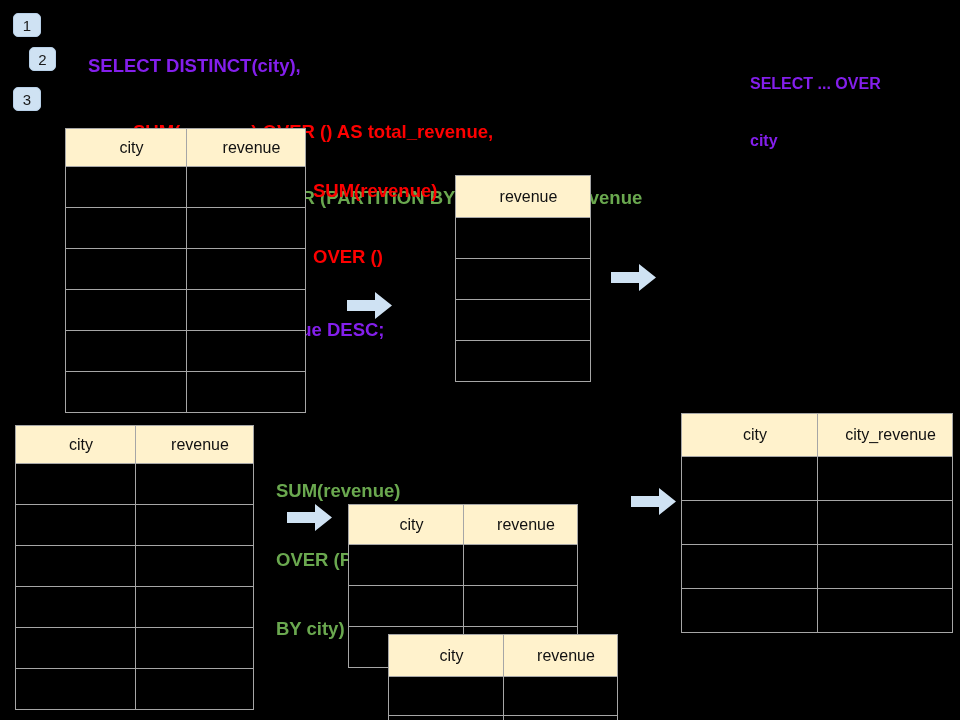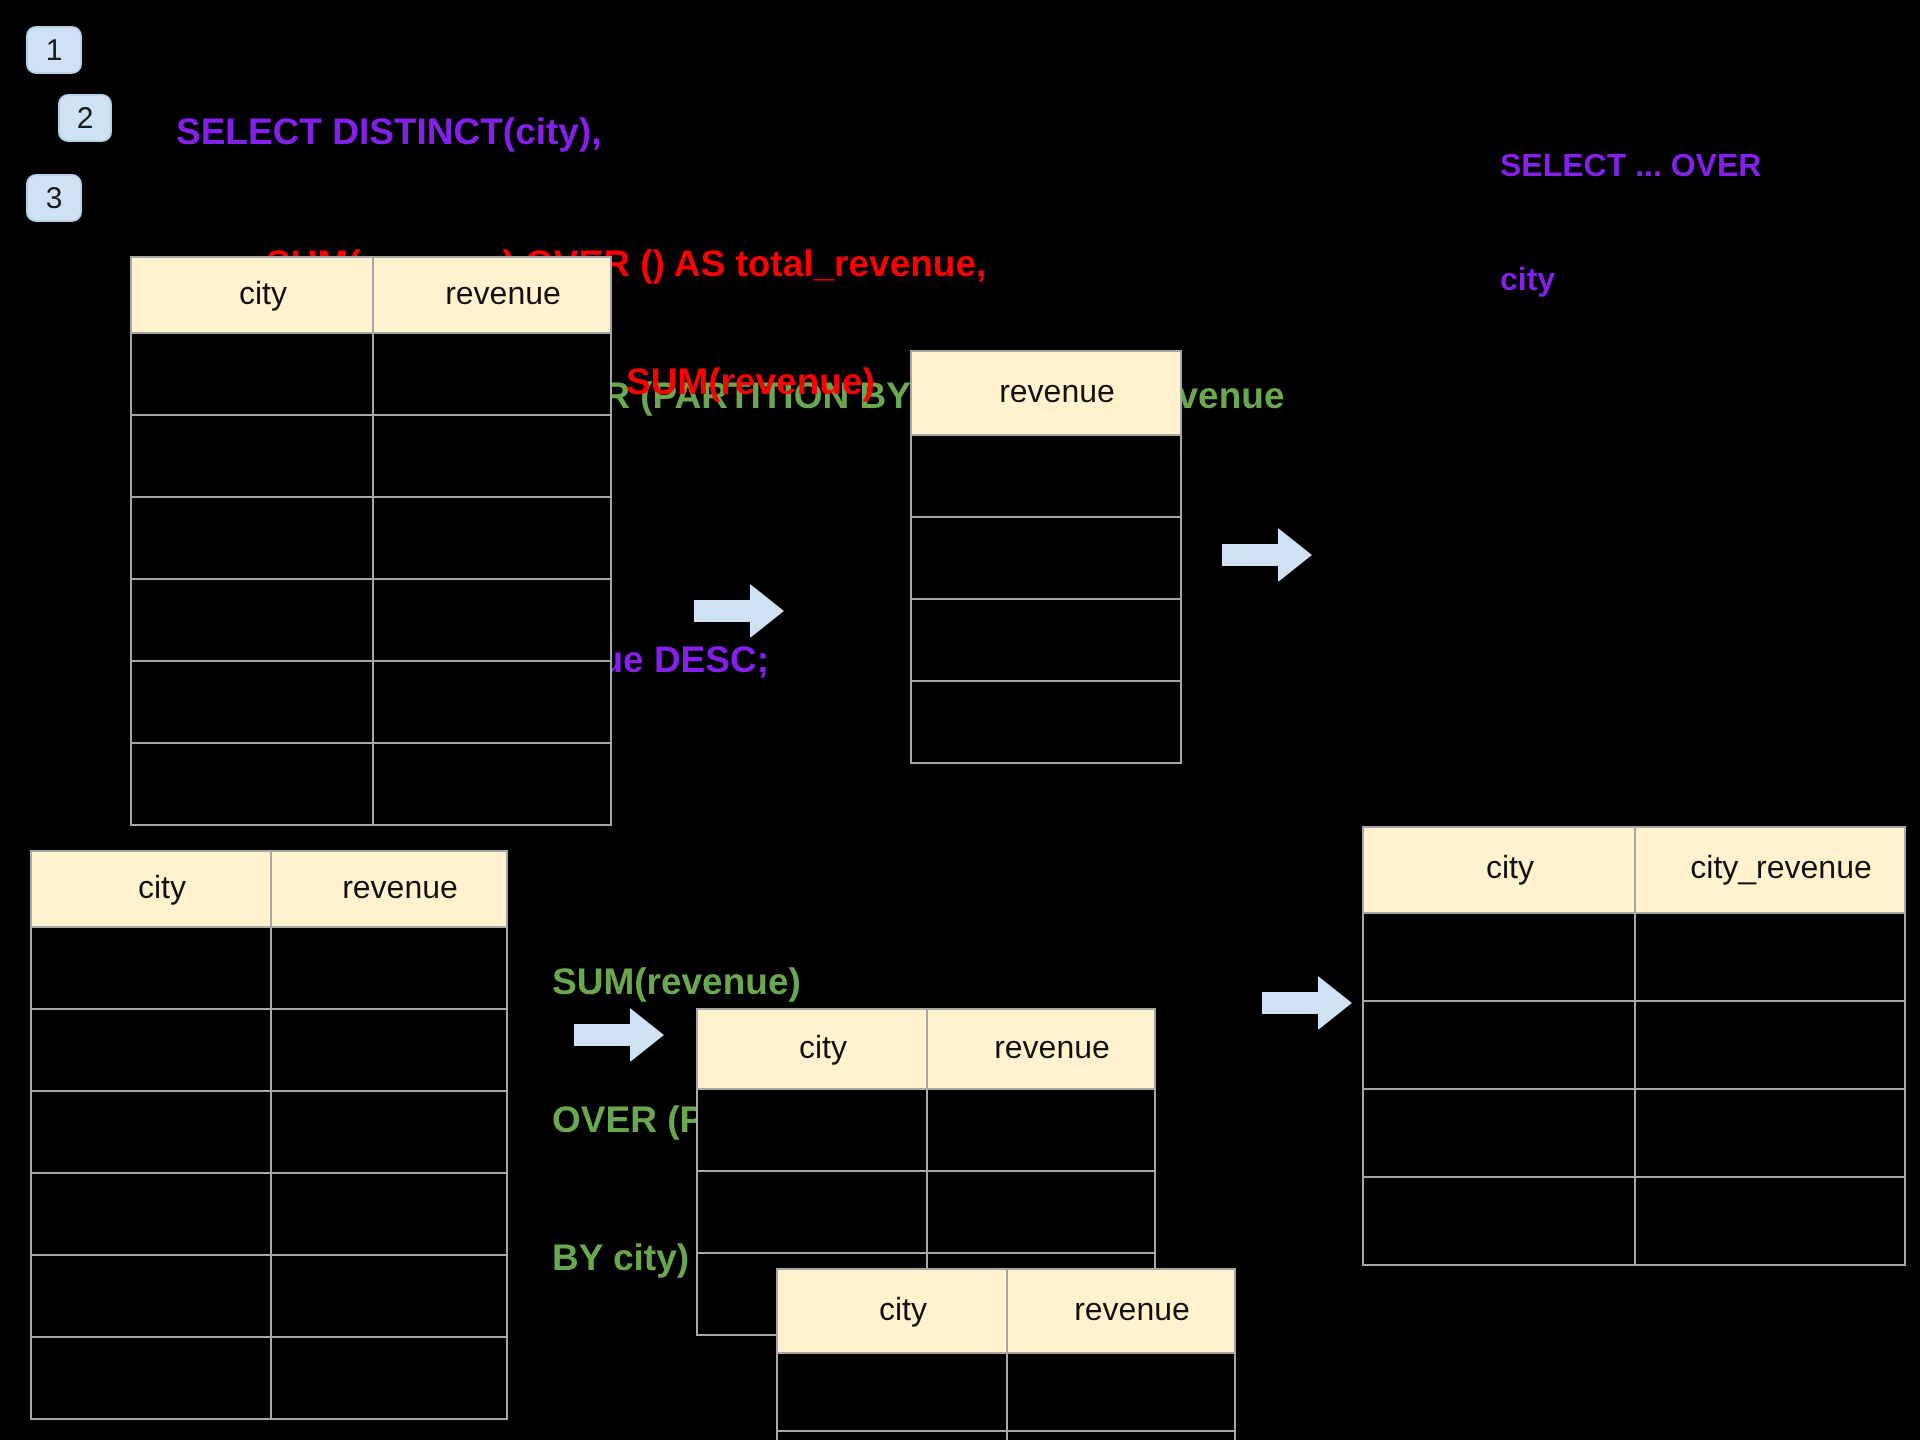--- a/index.html
+++ b/index.html
@@ -71,20 +71,21 @@
   <div class="c-purple ind1">ORDER by city_revenue DESC;</div>
 </div>
 
 <div class="code c-purple" id="snippet">
   <div>SELECT ... OVER</div>
   <div>city</div>
 </div>
 
 <div class="code c-red" id="label-total">
   <div>SUM(revenue)</div>
+  <div>OVER ()</div>
 </div>
 
 <div class="code c-green" id="label-partition">
   <div>SUM(revenue)</div>
   <div>OVER (PARTITION</div>
   <div>BY city)</div>
 </div>
 
 <table id="t-rides-top">
   <colgroup>

